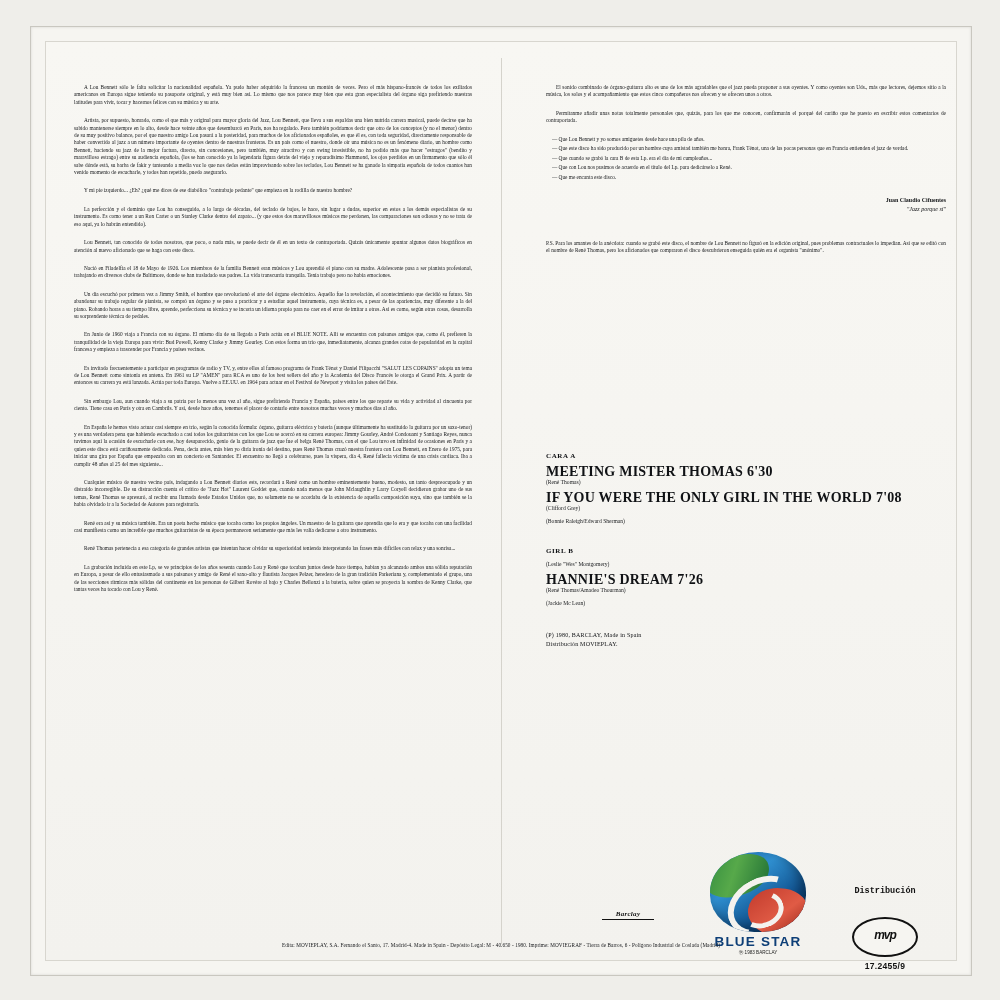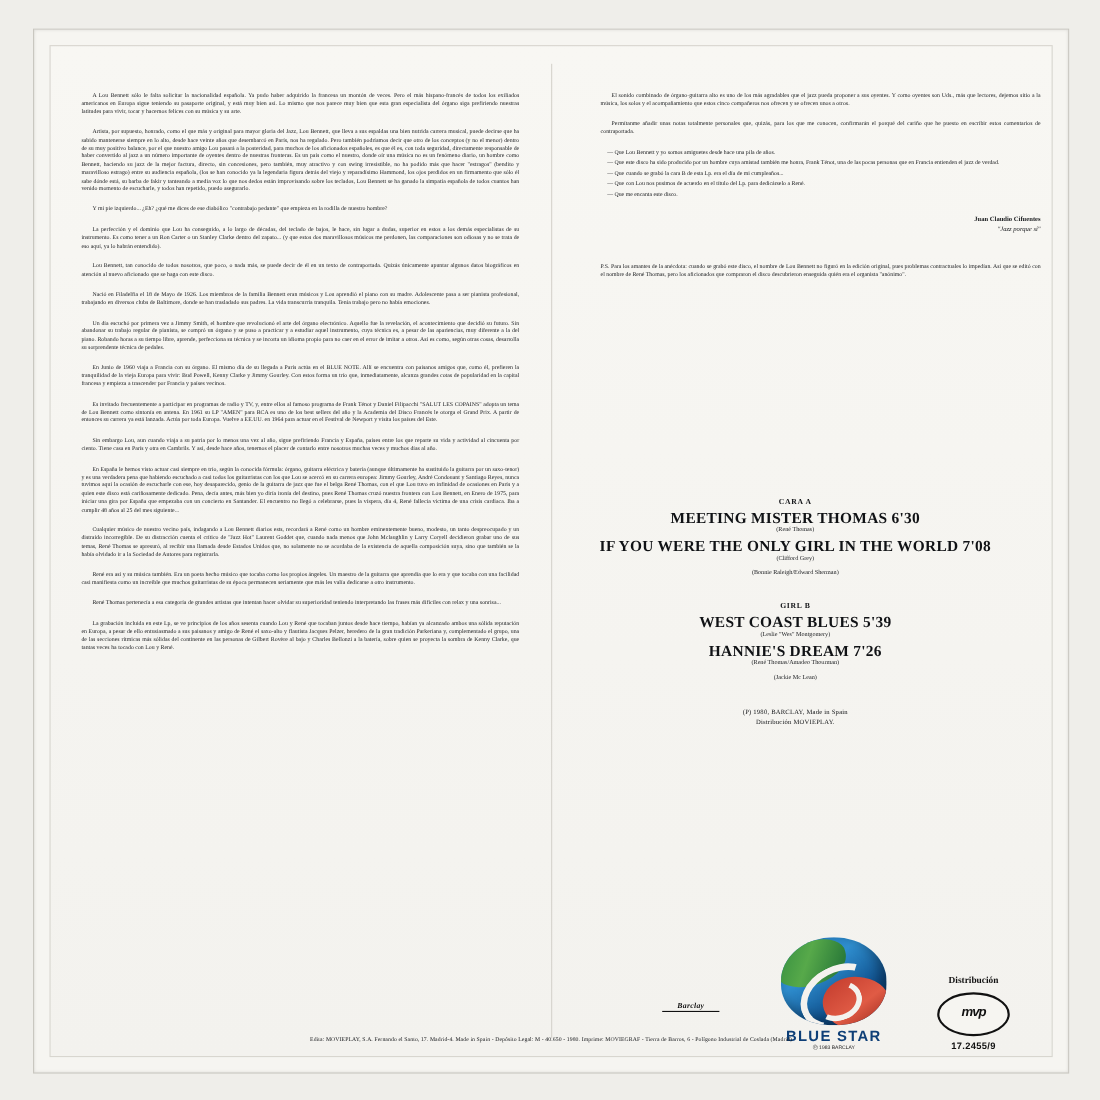--- a/index.html
+++ b/index.html
@@ -65,22 +65,22 @@
     margin:0 0 2px 0;
     font-size:5.3px;
     line-height:7.6px;
     color:#15171a;
     padding-left:14px;
     text-indent:-8px;
   }
   
   .tracks{
     position:absolute;
-    left:477px;top:410px;width:400px;
-    text-align:center;
+    left:500px;top:410px;width:400px;
+    text-align:left;
     color:#101215;
   }
   .side-head{
     font-size:7px;
     letter-spacing:.6px;
     margin:0 0 5px 0;
     font-weight:bold;
   }
   .side-head.b{margin-top:22px;}
   .track{
@@ -164,22 +164,22 @@
     margin-top:2px;font-family:"Liberation Sans", sans-serif;
   }
   .bs-sub{
     font-size:4.6px;color:#222;margin-top:1px;
     font-family:"Liberation Sans", sans-serif;
   }
   .distrib{
     position:absolute;right:6px;top:44px;width:110px;text-align:center;
   }
   .distrib .d-label{
-    font-size:8.5px;font-weight:bold;color:#111;margin-bottom:6px;
-    font-family:Liberation Serif, serif;
+    font-size:8.5px;font-weight:bold;color:#111;margin-bottom:21px;
+    font-family:Liberation Mono, monospace;
   }
   .mvp{
     width:62px;height:36px;border:2px solid #111;border-radius:50%;
     margin:0 auto;position:relative;background:#f6f5f1;
   }
   .mvp span{
     position:absolute;left:0;right:0;top:9px;
     font-size:12px;font-weight:bold;font-style:italic;color:#111;
     letter-spacing:-1px;
     font-family:"Liberation Sans", sans-serif;
@@ -248,21 +248,20 @@
         <div class="t-title">IF YOU WERE THE ONLY GIRL IN THE WORLD  7'08</div>
         <div class="t-credit">(Clifford Grey)</div>
       </div>
       <div class="track">
         <div class="t-credit">(Bonnie Raleigh/Edward Sherman)</div>
       </div>
 
       <div class="side-head b">GIRL B</div>
 
       <div class="track">
-        <div class="t-title">WEST COAST BLUES  5'39</div>
         <div class="t-credit">(Leslie "Wes" Montgomery)</div>
       </div>
       <div class="track">
         <div class="t-title">HANNIE'S DREAM  7'26</div>
         <div class="t-credit">(René Thomas/Amadeo Thourman)</div>
       </div>
       <div class="track">
         <div class="t-credit">(Jackie Mc Lean)</div>
       </div>
 

